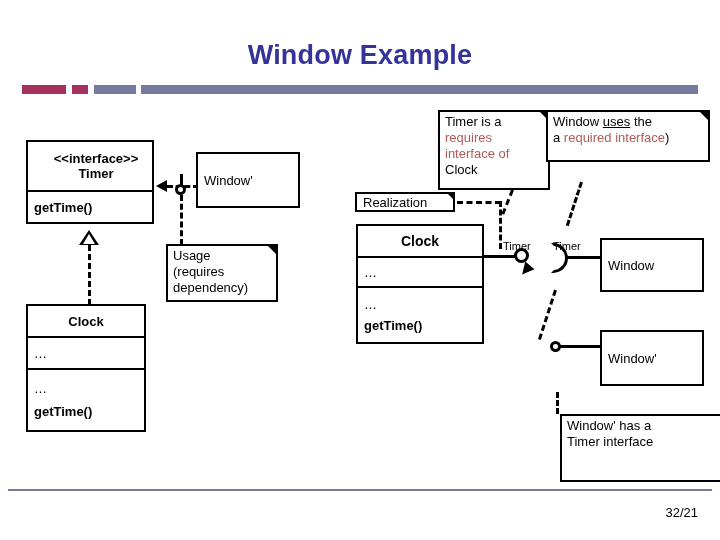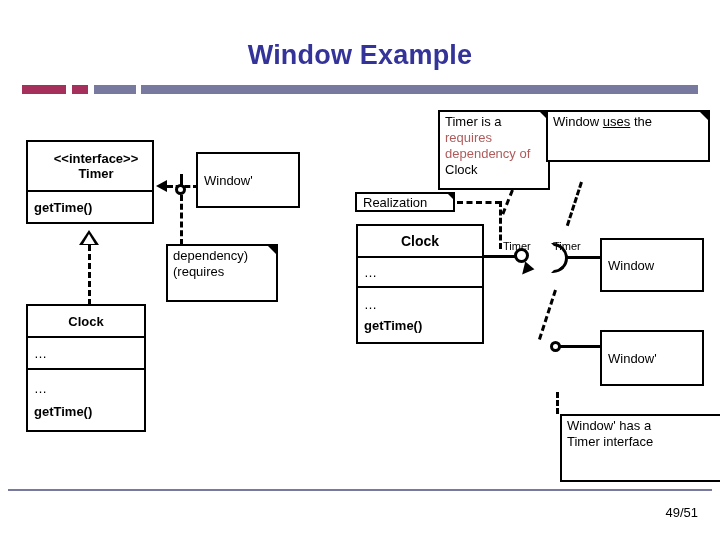--- a/index.html
+++ b/index.html
@@ -252,22 +252,23 @@
   <div class="compartment divided" style="height:32px;">
     <span>…</span>
   </div>
   <div class="compartment divided" style="height:62px; flex-direction:column; align-items:flex-start; justify-content:center;">
     <span style="margin-bottom:8px;">…</span>
     <span class="bold">getTime()</span>
   </div>
 </div>
 
 <div class="callout" style="left:166px; top:244px; width:112px; height:58px;">
+  <div>Usage</div>
+  <div>(requires</div>
   <div>dependency)</div>
-  <div>(requires</div>
 </div>
 
 <div class="plainnote" style="left:355px; top:192px; width:100px; height:20px;">
   <span>Realization</span>
 </div>
 <div class="dash-h" style="left:457px; top:201px; width:44px;"></div>
 <div class="dash-v" style="left:499px; top:201px; height:48px;"></div>
 
 <div class="umlbox" style="left:356px; top:224px; width:128px; height:120px;">
   <div class="compartment center" style="height:30px;">
@@ -303,32 +304,35 @@
 
 <div class="umlbox" style="left:600px; top:330px; width:104px; height:56px;">
   <div class="compartment" style="height:100%;">
     <span>Window'</span>
   </div>
 </div>
 
 <div class="callout" style="left:438px; top:110px; width:112px; height:80px;">
   <div>Timer is a</div>
   <div class="hl">requires</div>
-  <div class="hl">dependency of</div>
+  <div class="hl">interface of</div>
   <div>Clock</div>
 </div>
 <div class="dash-v" style="left:511px; top:190px; height:26px; transform:rotate(22deg); transform-origin: top center;"></div>
 
 <div class="callout" style="left:546px; top:110px; width:164px; height:52px;">
   <div>
     <span>Window </span><span class="ul">uses</span><span> the</span>
   </div>
+  <div>
+    <span>a </span><span class="hl">required interface</span><span>)</span>
+  </div>
 </div>
 <div class="dash-v" style="left:580px; top:182px; height:46px; transform:rotate(18deg); transform-origin: top center;"></div>
 
 <div class="callout" style="left:532px; top:414px; width:208px; height:68px;margin-left:28px;">
   <div>Window' has a</div>
   <div>Timer interface</div>
 </div>
 <div class="dash-v" style="left:556px; top:392px; height:22px;"></div>
 
 <div class="footer-rule"></div>
-<div class="page-num">49/51</div>
+<div class="page-num">32/21</div>
 
 </body></html>

